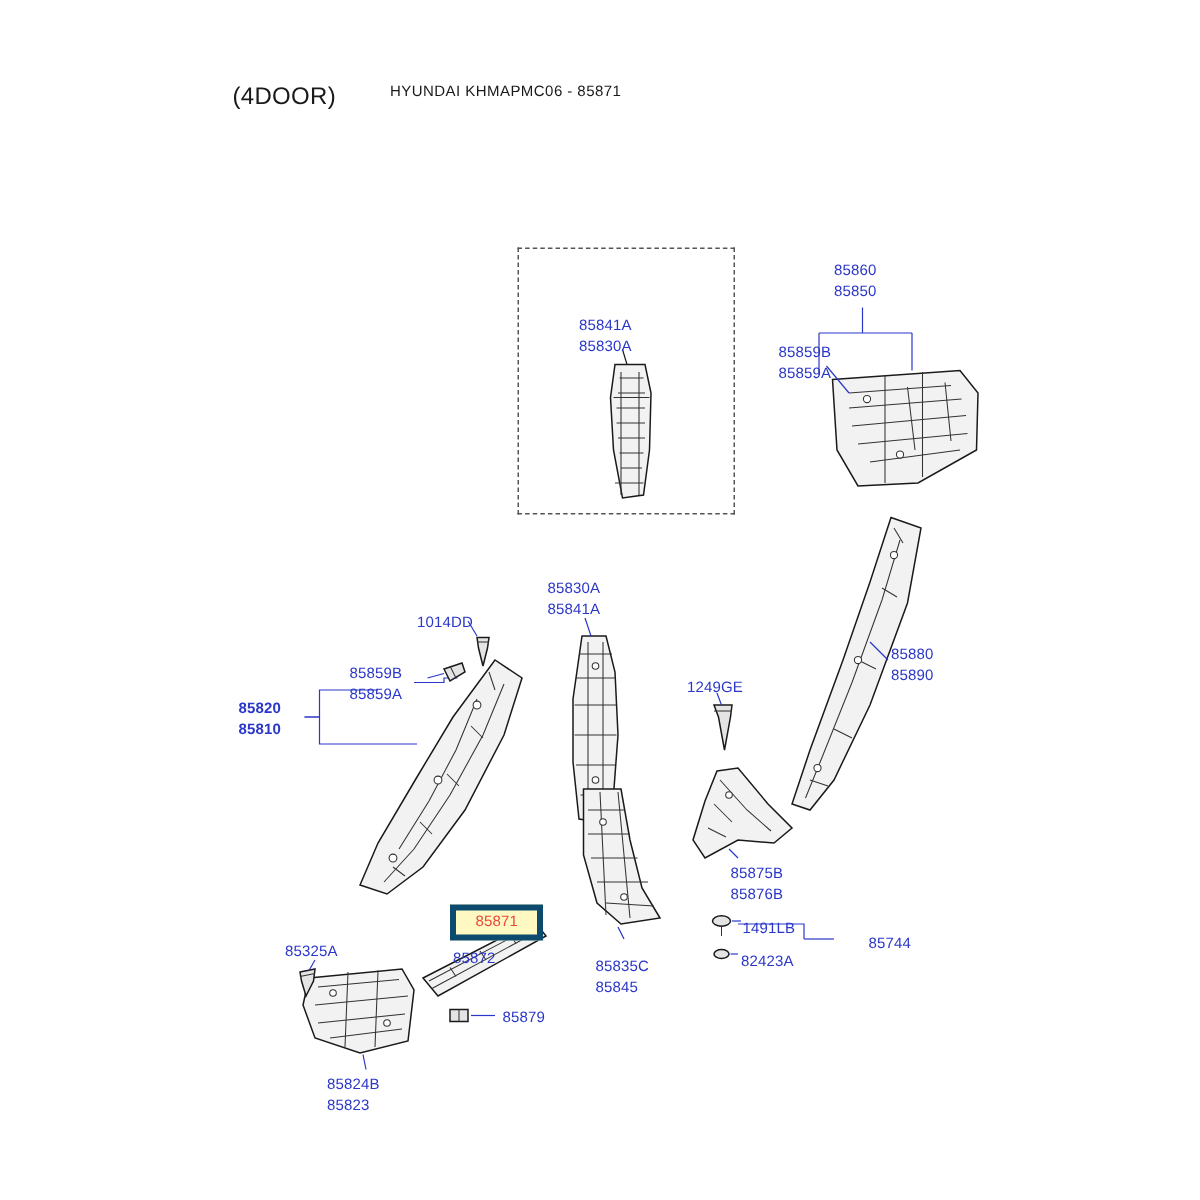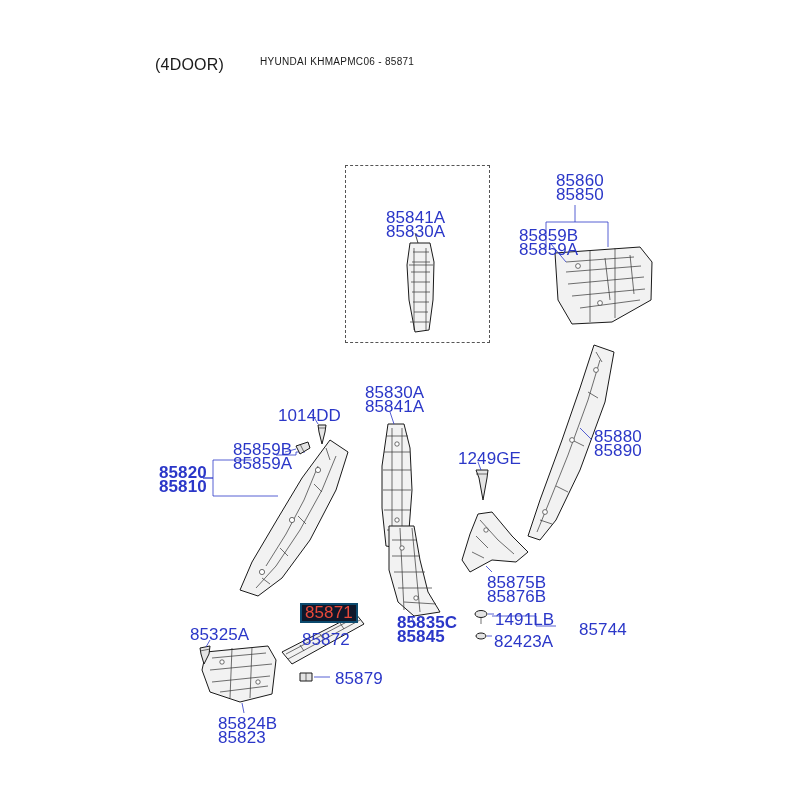--- a/index.html
+++ b/index.html
@@ -26,32 +26,32 @@
   .hdr-title {
     position: absolute;
     left: 260px;
     top: 56px;
     font-size: 10px;
     color: #1a1a1a;
     letter-spacing: 0.3px;
   }
   .lbl {
     position: absolute;
-    font-size: 17px;
+    font-size: 10px;
     color: #2b37c8;
     white-space: pre;
     line-height: 13.5px;
     letter-spacing: 0.1px;
   }
   .lbl.ctr { text-align: center; }
   .lbl.hl {
     color: #e8493a;
-    border: 2px solid #0c4a6e;
-    padding: 1px 3px;
-    background: #0f172a;
+    border: 4px solid #0c4a6e;
+    padding: 1px 13px;
+    background: #fef9c3;
   }
   .dash-box {
     position: absolute;
     left: 345px;
     top: 165px;
     width: 145px;
     height: 178px;
     border: 1px dashed #555555;
     box-sizing: border-box;
   }
@@ -236,21 +236,21 @@
 85859A</div>
       <div class="lbl" style="left: 159px; top: 466px; font-weight: bold;">85820
 85810</div>
       <div class="lbl" style="left: 458px; top: 452px;">1249GE</div>
       <div class="lbl" style="left: 594px; top: 430px;">85880
 85890</div>
       <div class="lbl" style="left: 487px; top: 576px;">85875B
 85876B</div>
       <div class="lbl hl" style="left: 300px; top: 603px;">85871</div>
       <div class="lbl" style="left: 302px; top: 633px;">85872</div>
-      <div class="lbl" style="left: 397px; top: 616px; font-weight: bold;">85835C
+      <div class="lbl" style="left: 397px; top: 638px;">85835C
 85845</div>
       <div class="lbl" style="left: 495px; top: 613px;">1491LB</div>
       <div class="lbl" style="left: 579px; top: 623px;">85744</div>
       <div class="lbl" style="left: 494px; top: 635px;">82423A</div>
       <div class="lbl" style="left: 190px; top: 628px;">85325A</div>
       <div class="lbl" style="left: 335px; top: 672px;">85879</div>
       <div class="lbl" style="left: 218px; top: 717px;">85824B
 85823</div>
     </div>
 </div>

